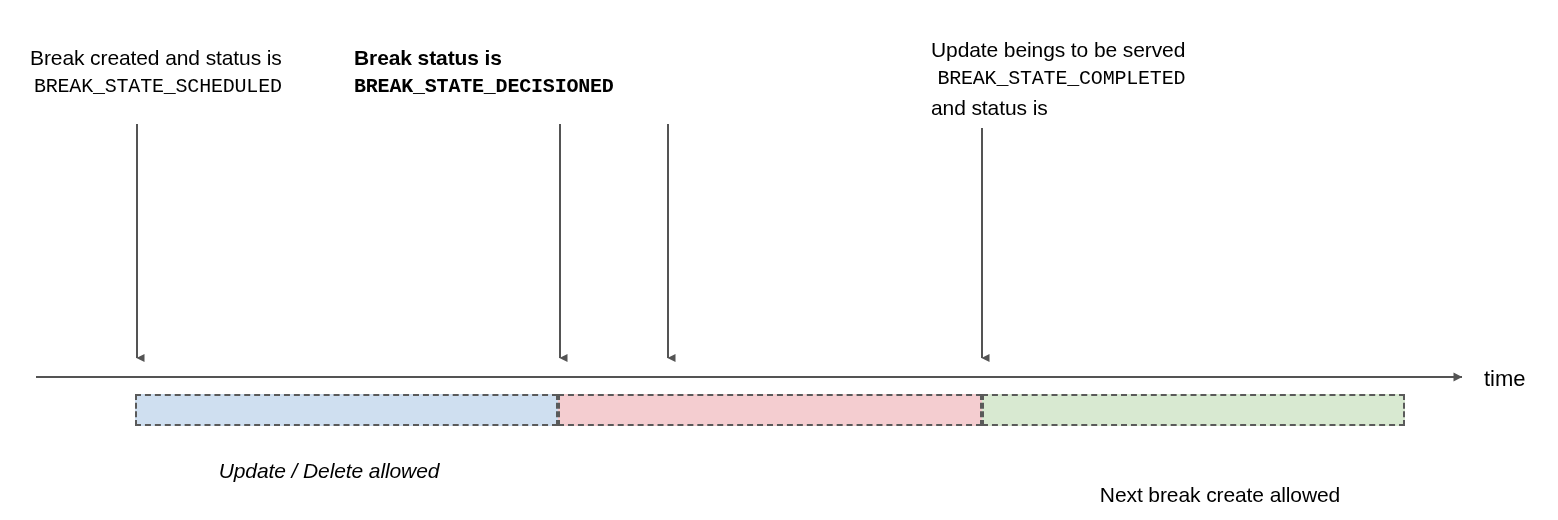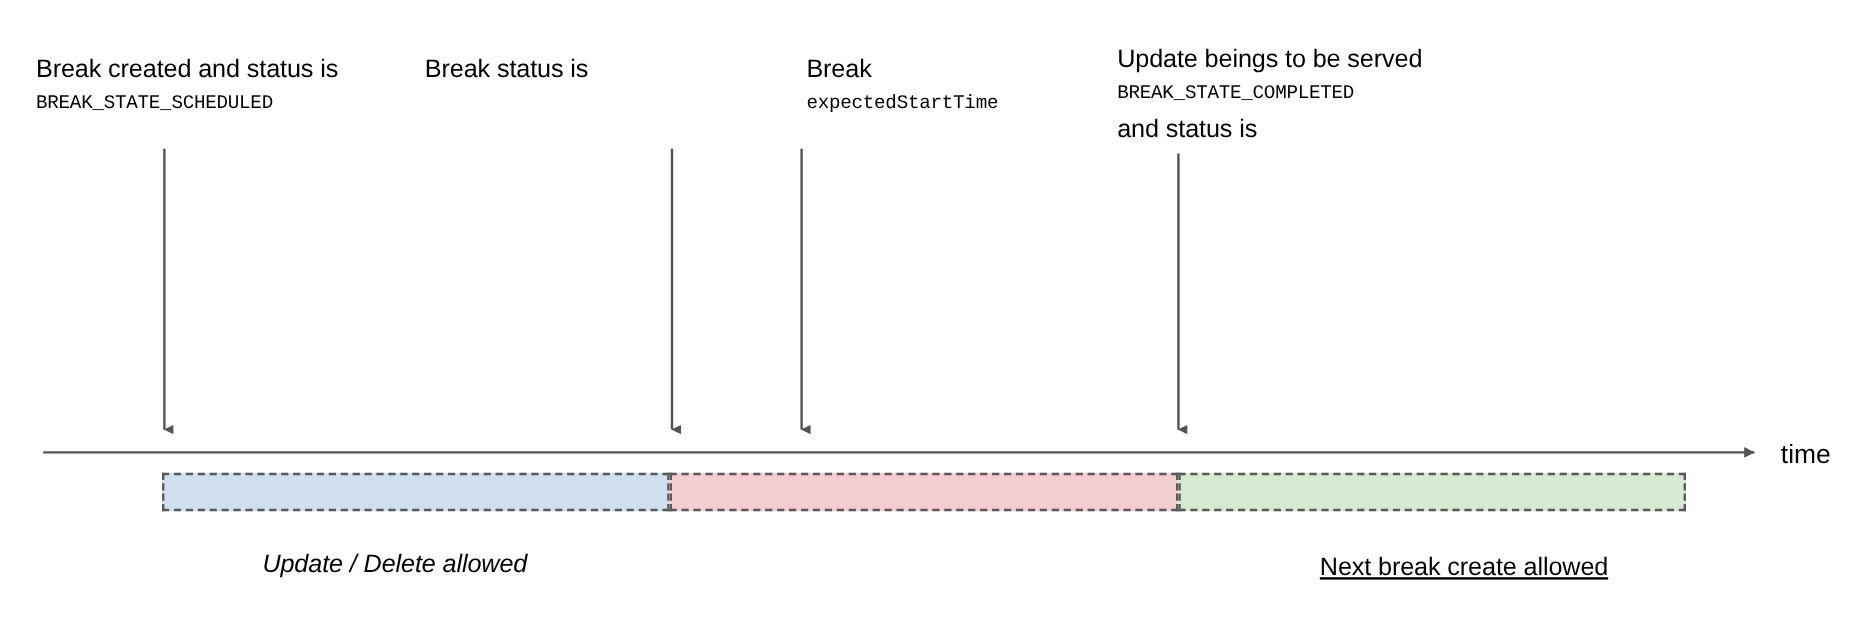--- a/index.html
+++ b/index.html
@@ -29,22 +29,23 @@
   .annotation .ln {
     display: block;
   }
   .ln.sans {
     font-family: "Liberation Sans", sans-serif;
     font-size: 21px;
     letter-spacing: -0.1px;
   }
   .ln.mono {
     font-family: "Liberation Mono", "DejaVu Sans Mono", monospace;
-    font-size: 16px;
+    font-size: 20px;
     letter-spacing: -0.2px;
+    text-align: right;
   }
 
   
   #vector-layer {
     position: absolute;
     left: 0;
     top: 0;
     width: 1558px;
     height: 520px;
     pointer-events: none;
@@ -84,28 +85,25 @@
 </head>
 <body>
 
 <div id="diagram">
 
   <div class="annotation" style="left:30px; top:43px;">
     <span class="ln sans">Break created and status is</span>
     <span class="ln mono">BREAK_STATE_SCHEDULED</span>
   </div>
 
-  <div class="annotation" style="left:354px; top:43px;">
+  <div class="annotation" style="left:354px; top:43px;font-weight:bold;">
     <span class="ln sans">Break status is</span>
+    <span class="ln mono">BREAK_STATE_DECISIONED</span>
   </div>
 
-  <div class="annotation" style="left:672px; top:43px;">
-    <span class="ln sans">Break</span>
-    <span class="ln mono">expectedStartTime</span>
-  </div>
 
   <div class="annotation" style="left:931px; top:35px;">
     <span class="ln sans">Update beings to be served</span>
     <span class="ln mono">BREAK_STATE_COMPLETED</span>
     <span class="ln sans">and status is</span>
   </div>
 
   <svg id="vector-layer" viewBox="0 0 1558 520">
     <defs>
       <marker id="arrowhead-down" markerWidth="9" markerHeight="9" refX="4.5" refY="8" orient="auto" markerUnits="userSpaceOnUse">
@@ -124,15 +122,15 @@
     <line x1="36" y1="377" x2="1462" y2="377" stroke="#545454" stroke-width="2" marker-end="url(#arrowhead-right)"></line>
   </svg>
 
   <div id="axis-label" style="left:1484px; top:366px;">time</div>
 
   <div class="phase-bar" style="left:135px; width:423px; background:#cfdff0;"></div>
   <div class="phase-bar" style="left:558px; width:424px; background:#f4cdd0;"></div>
   <div class="phase-bar" style="left:982px; width:423px; background:#d8e9d1;"></div>
 
   <div class="caption" style="left:329px; top:459px;font-style:italic;">Update / Delete allowed</div>
-  <div class="caption" style="left:1220px; top:461px;text-decoration:underline;">Next break create allowed</div>
+  <div class="caption" style="left:1220px; top:483px;">Next break create allowed</div>
 
 </div>
 
 </body></html>

